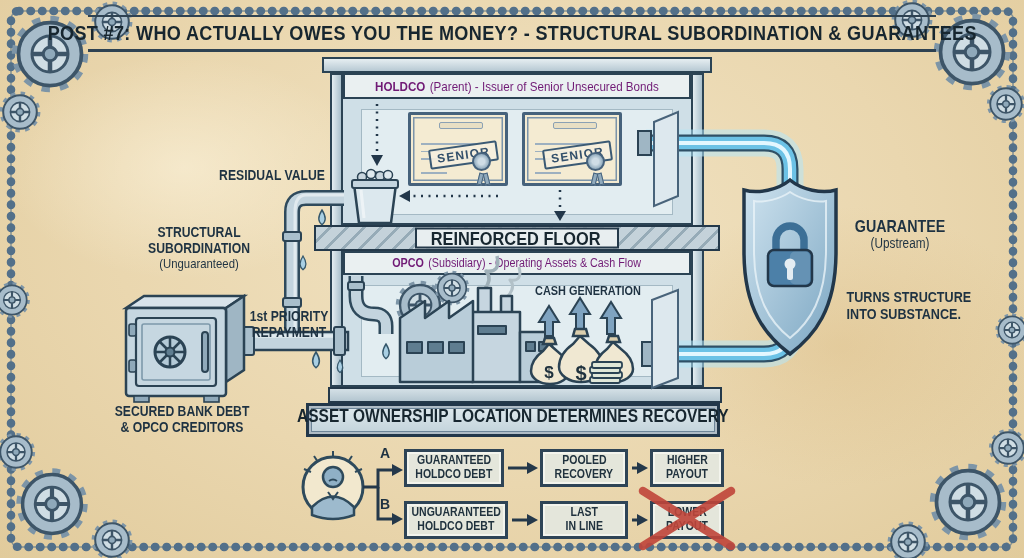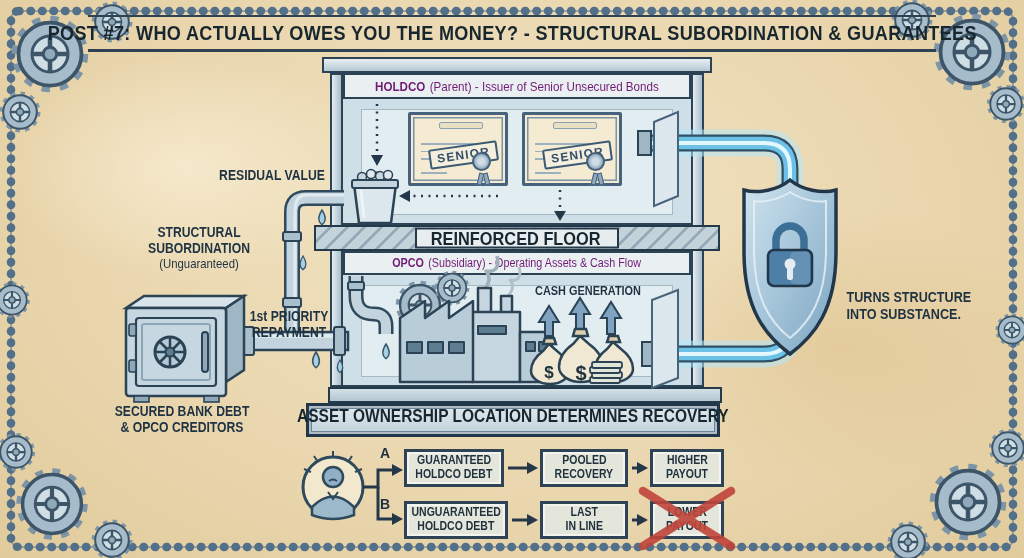--- a/index.html
+++ b/index.html
@@ -362,20 +362,24 @@
 
   <div class="lbl" style="left:98px;top:403px;width:168px;font-size:14.5px;">
     <span class="cnd">SECURED BANK DEBT</span>
     <span class="cnd">&amp; OPCO CREDITORS</span>
   </div>
 
   <div class="lbl" style="left:524px;top:284px;width:128px;font-size:13px;">
     <span class="cnd">CASH GENERATION</span>
   </div>
 
+  <div class="lbl" style="left:842px;top:217px;width:116px;font-size:17px;">
+    <span class="cnd">GUARANTEE</span>
+    <span class="cnd" style="font-weight:500;font-size:14px">(Upstream)</span>
+  </div>
 
   <div class="lbl" style="left:836px;top:289px;width:132px;font-size:15px;">
     <span class="cnd">TURNS STRUCTURE</span>
     <span class="cnd">INTO SUBSTANCE.</span>
   </div>
 
   <div class="lbl" style="left:378px;top:446px;width:14px;font-size:14px;">
     <span>A</span>
   </div>
   <div class="lbl" style="left:378px;top:497px;width:14px;font-size:14px;">

